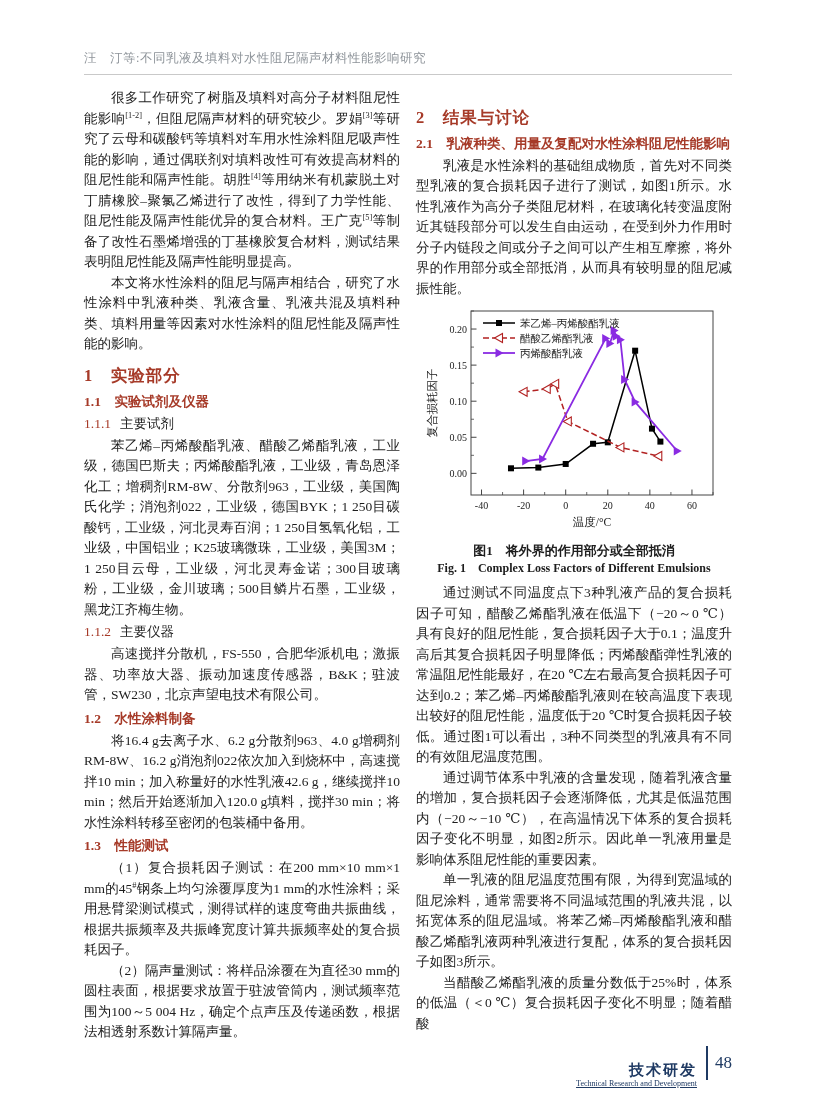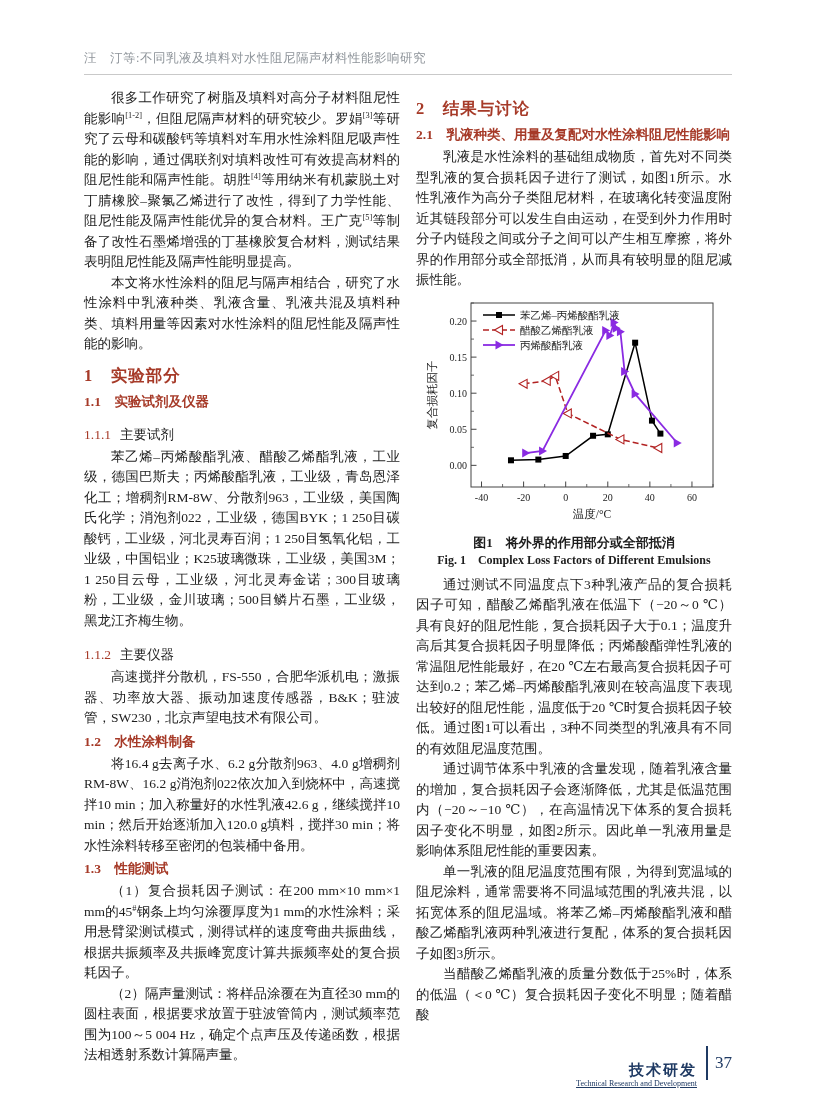--- a/index.html
+++ b/index.html
@@ -11,31 +11,31 @@
   .running-head{
     position:absolute;top:50px;left:84px;right:84px;
     text-align:left;font-size:12.5px;color:#8d9399;letter-spacing:0.5px;
   }
   .head-rule{
     position:absolute;top:74px;left:84px;right:84px;
     border-top:1px solid #c9c9c9;height:0;
   }
   .columns{
     position:absolute;top:88px;left:84px;width:648px;
-    display:flex;gap:16px;align-items:flex-start;
+    display:flex;gap:16px;align-items:center;
   }
   .col{width:316px;}
   p.body{
     margin:0;font-size:13.5px;line-height:20.5px;
     text-align:justify;text-indent:2em;
   }
   sup{vertical-align:super;font-size:0.62em;line-height:0;}
   .h1{color:#a63a28;font-size:16.5px;font-weight:bold;margin:10px 0 6px;letter-spacing:1px;}
   .h2{color:#a63a28;font-size:13.5px;font-weight:bold;margin:4px 0 3px;}
-  .h3{font-size:13.5px;margin:14px 0 2px;line-height:20px;}
+  .h3{font-size:13.5px;margin:2px 0 2px;line-height:20px;}
   .h3 .num{color:#a63a28;margin-right:9px;}
   .figure{width:302px;margin:4px auto 2px;text-align:center;}
   .figure svg{display:block;margin:0 auto;}
   .fig-caption-cn{font-size:13px;font-weight:bold;margin-top:3px;line-height:18px;}
   .fig-caption-en{font-size:12px;font-weight:bold;line-height:17px;margin-bottom:6px;}
   .footer{
     position:absolute;right:84px;top:1036px;
     display:flex;align-items:center;
   }
   .footer-txt{text-align:right;color:#1f3a63;margin-top:26px;}
@@ -163,14 +163,14 @@
   </div>
 
 </div>
 
 <div class="footer">
   <div class="footer-txt">
     <div class="footer-cn">技术研发</div>
     <div class="footer-en">Technical Research and Development</div>
   </div>
   <div class="footer-bar"></div>
-  <div class="footer-num">37</div>
+  <div class="footer-num">48</div>
 </div>
 
 </body></html>

